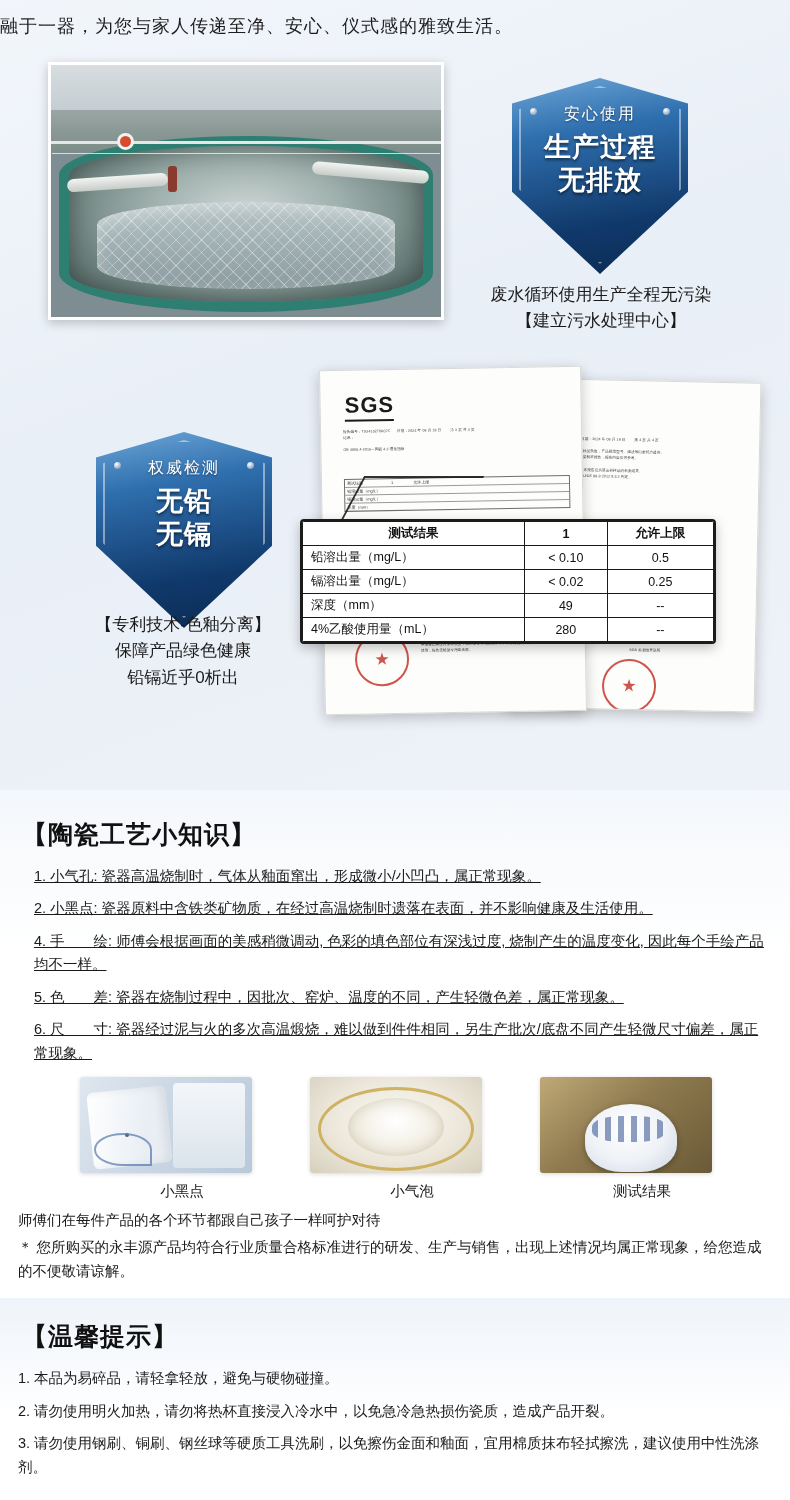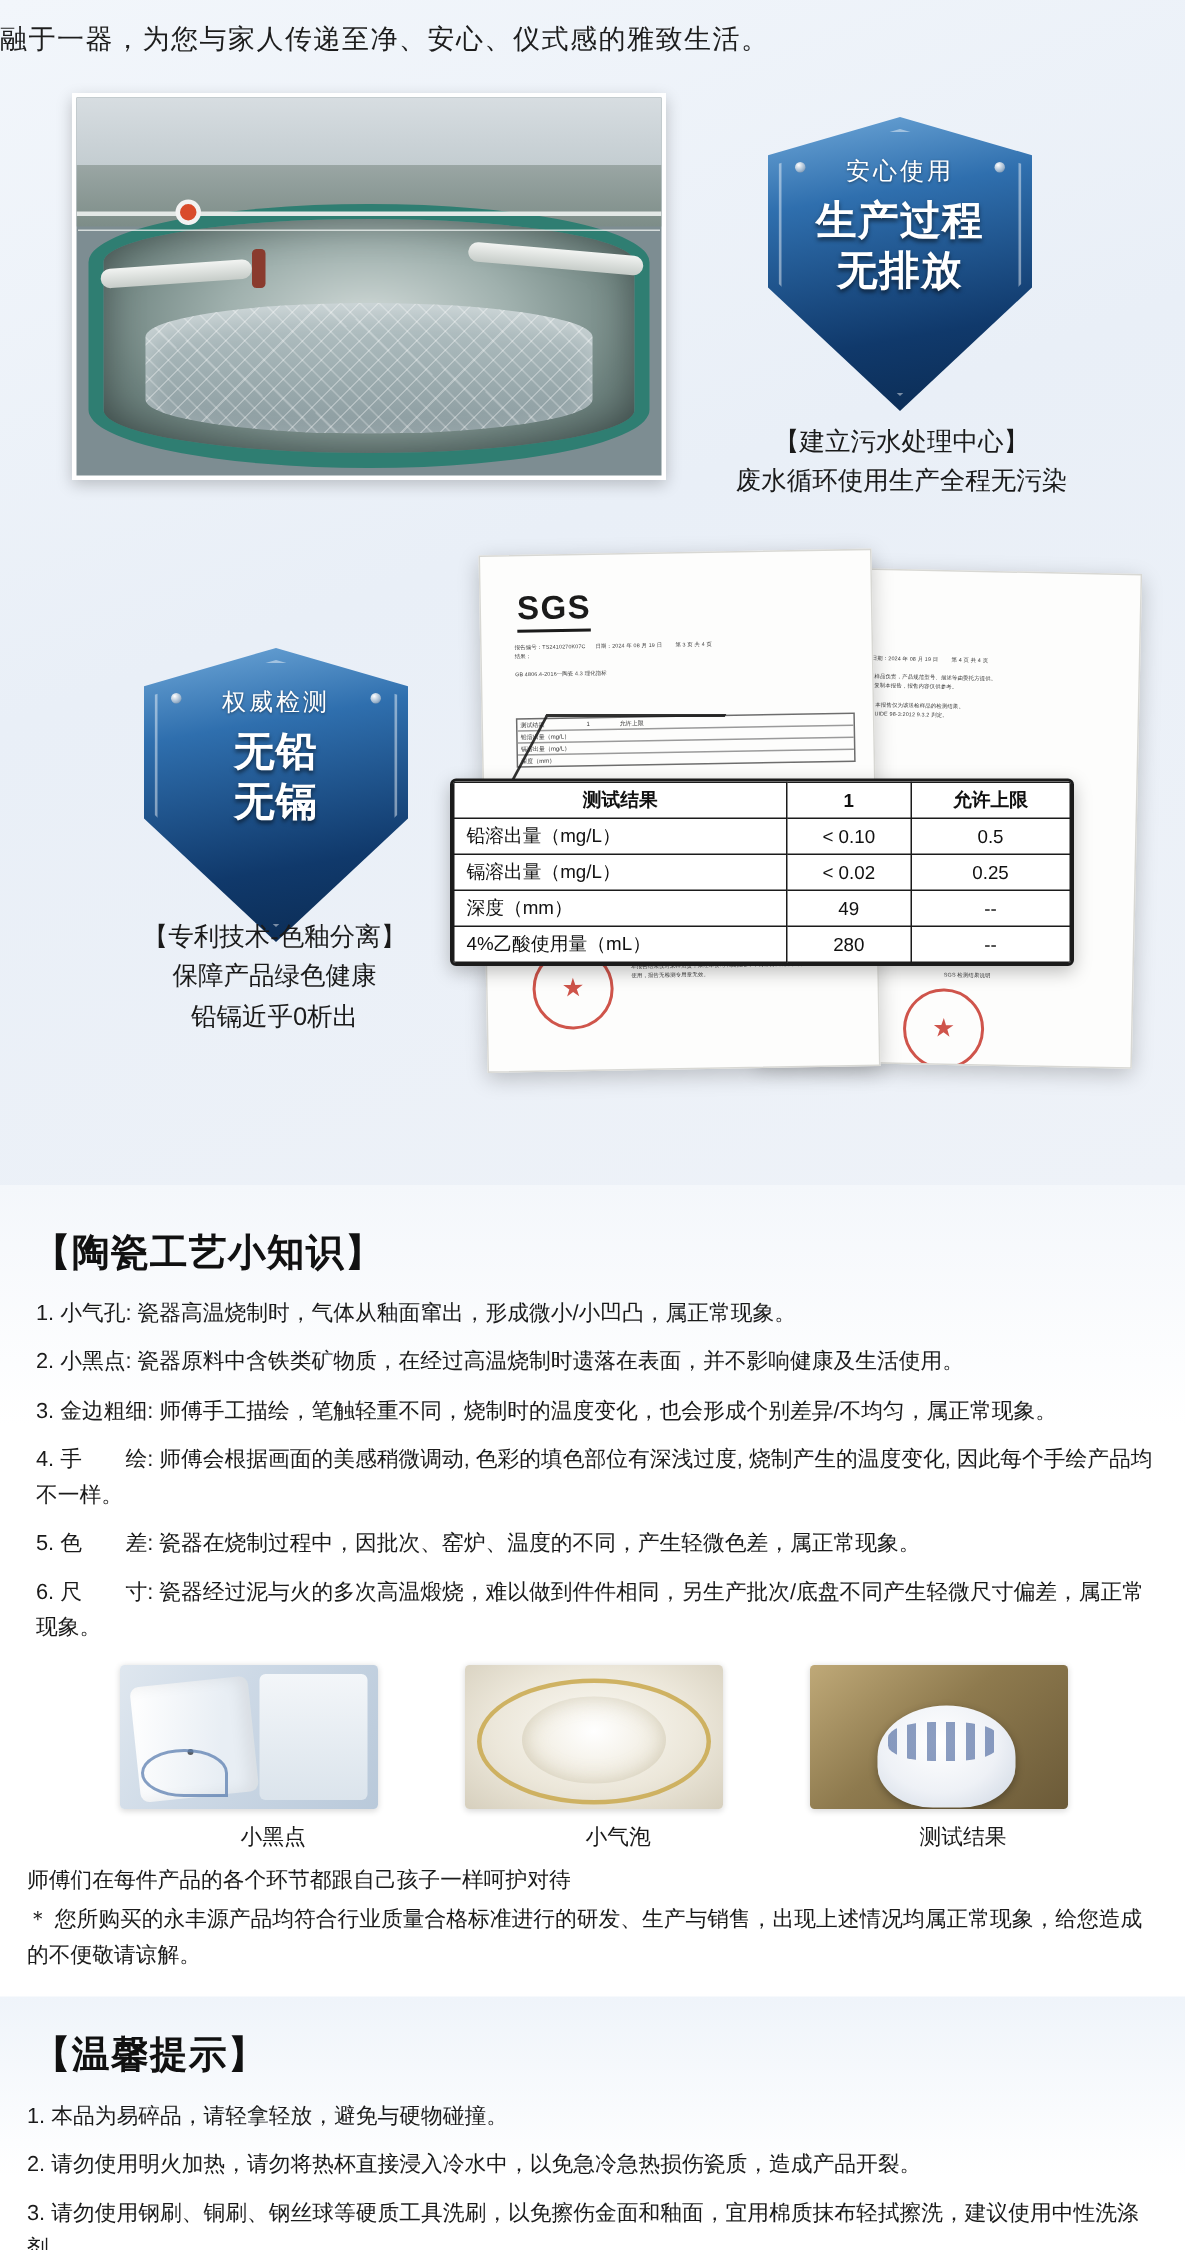--- a/index.html
+++ b/index.html
@@ -212,22 +212,23 @@
     font-size: 25px;
     font-weight: bold;
     letter-spacing: 1px;
     color: #111;
     margin: 6px 0 14px 4px;
   }
   .kn-item {
     font-size: 14.5px;
     line-height: 1.62;
     color: #1a1a1a;
-    margin: 0 0 9px 4px;
+    margin: 0 0 9px 14px;
     padding-left: 2px;
+    text-decoration: underline;
   }
   .photo-row {
     display: flex;
     gap: 26px;
     margin: 12px 0 6px 62px;
   }
   .photo-cell { width: 204px; }
   .photo-box {
     width: 172px; height: 96px;
     border-radius: 3px;
@@ -340,22 +341,22 @@
       <span class="rivet rv1"></span>
       <span class="rivet rv2"></span>
       <div class="shield-text">
         <div class="l1">安心使用</div>
         <div class="l2">生产过程</div>
         <div class="l3">无排放</div>
       </div>
     </div>
 
     <div class="shield-caption cap-a">
+      <div>废水循环使用生产全程无污染</div>
       <div>【建立污水处理中心】</div>
-      <div>废水循环使用生产全程无污染</div>
     </div>
 
     <div class="shield shield-b">
       <span class="rivet rv1"></span>
       <span class="rivet rv2"></span>
       <div class="shield-text">
         <div class="l1">权威检测</div>
         <div class="l2">无铅</div>
         <div class="l3">无镉</div>
       </div>
@@ -438,21 +439,20 @@
         </tbody>
       </table>
     </div>
   </section>
 
   <section class="sec">
     <div class="sec-title">【陶瓷工艺小知识】</div>
 
     <p class="kn-item">1. 小气孔: 瓷器高温烧制时，气体从釉面窜出，形成微小/小凹凸，属正常现象。</p>
     <p class="kn-item">2. 小黑点: 瓷器原料中含铁类矿物质，在经过高温烧制时遗落在表面，并不影响健康及生活使用。</p>
-    <p class="kn-item">3. 金边粗细: 师傅手工描绘，笔触轻重不同，烧制时的温度变化，也会形成个别差异/不均匀，属正常现象。</p>
     <p class="kn-item">4. 手　　绘: 师傅会根据画面的美感稍微调动, 色彩的填色部位有深浅过度, 烧制产生的温度变化, 因此每个手绘产品均不一样。</p>
     <p class="kn-item">5. 色　　差: 瓷器在烧制过程中，因批次、窑炉、温度的不同，产生轻微色差，属正常现象。</p>
     <p class="kn-item">6. 尺　　寸: 瓷器经过泥与火的多次高温煅烧，难以做到件件相同，另生产批次/底盘不同产生轻微尺寸偏差，属正常现象。</p>
 
     <div class="photo-row">
       <div class="photo-cell">
         <div class="photo-box ph1">
           <span class="dot"></span>
           <span class="motif"></span>
         </div>

